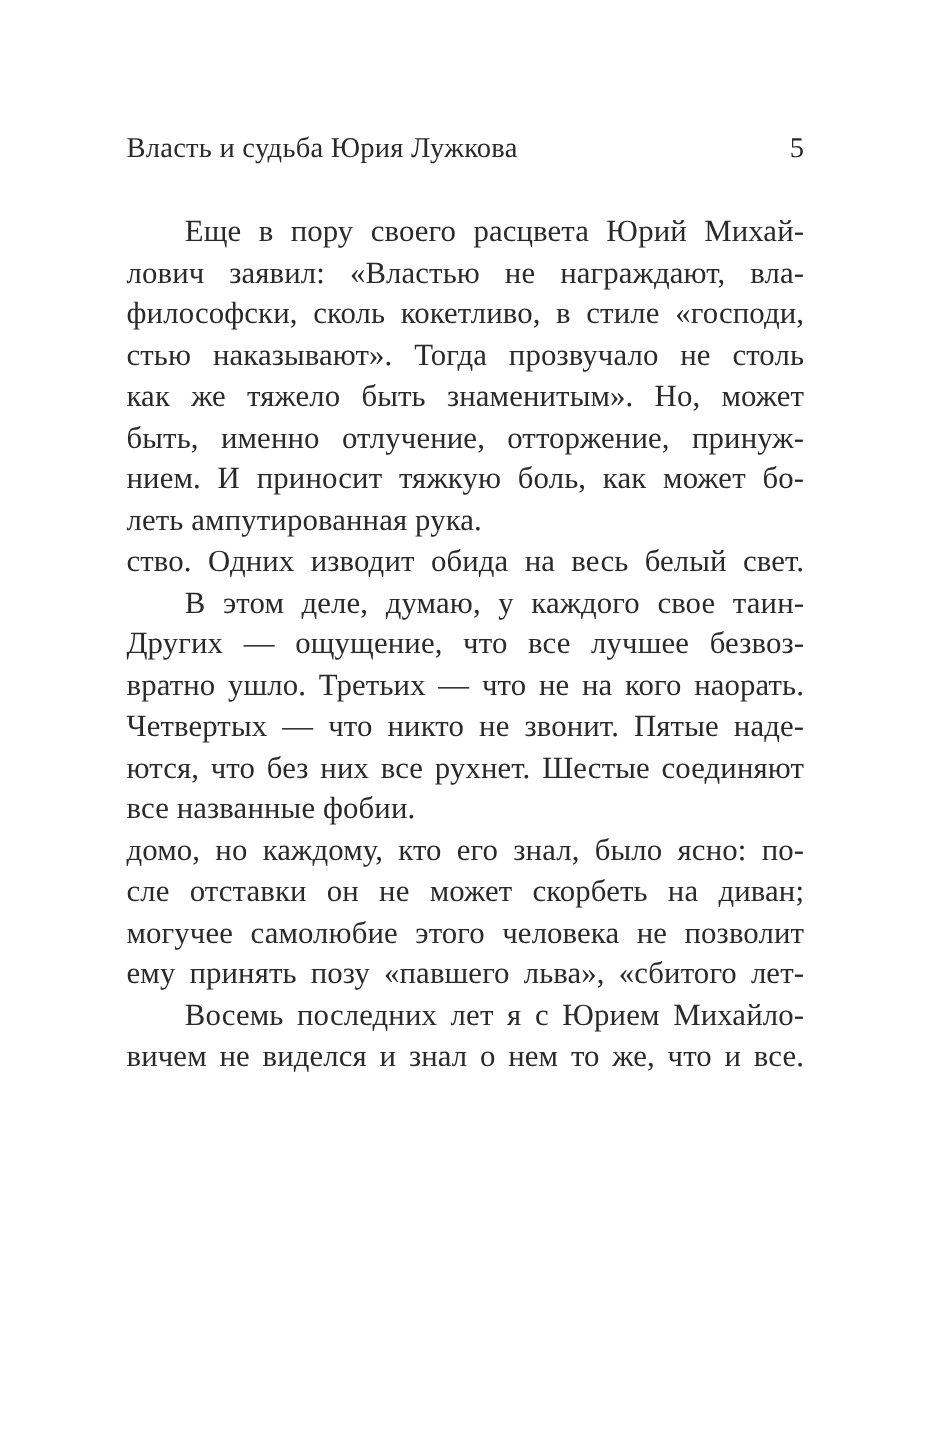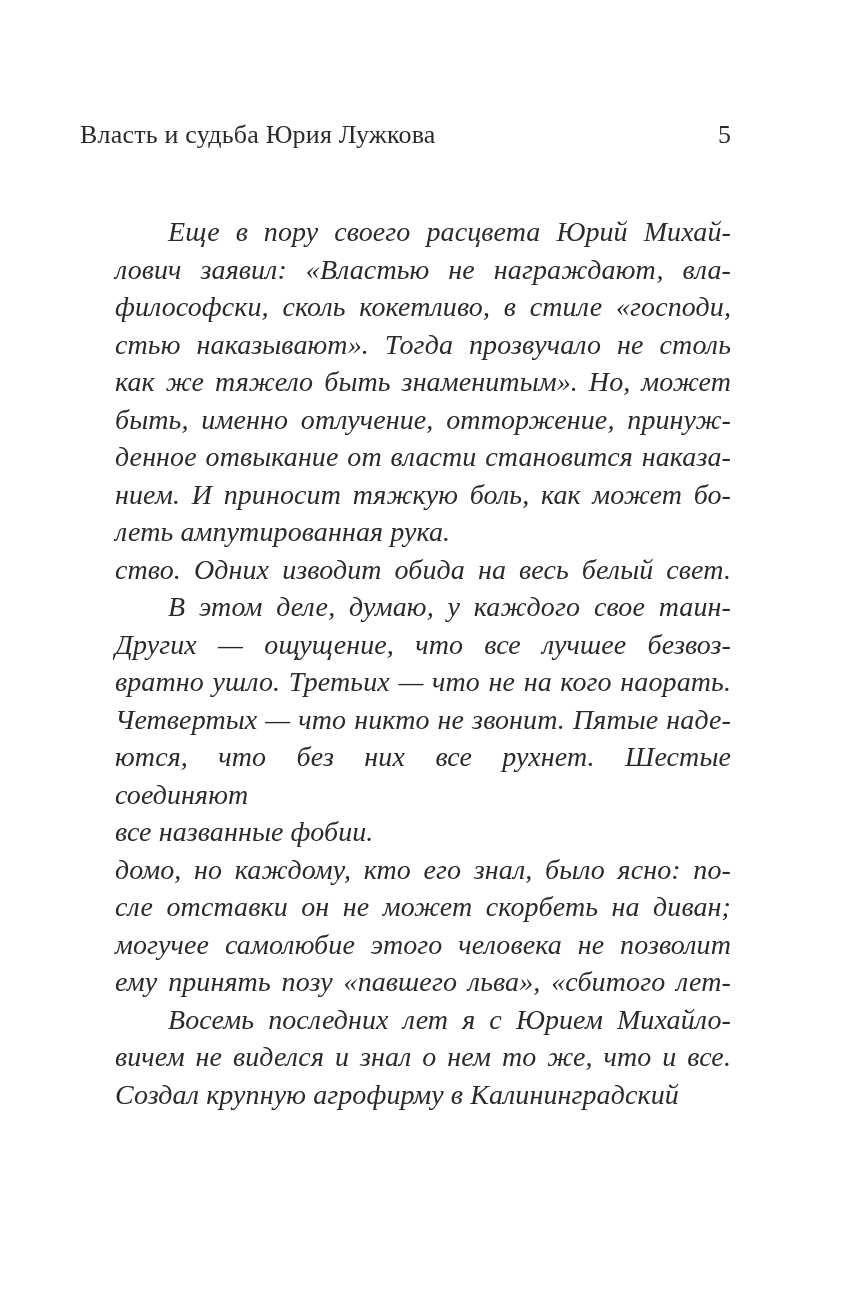--- a/index.html
+++ b/index.html
@@ -10,32 +10,31 @@
     background: #ffffff;
     box-sizing: border-box;
     font-family: "Liberation Serif", "DejaVu Serif", serif;
     color: #2a2a2a;
     overflow: hidden;
   }
   .running-header {
     display: flex;
     justify-content: space-between;
     align-items: baseline;
-    padding: 118px 113px 0 80px;
+    padding: 118px 113px 0 115px;
     font-size: 26px;
     line-height: 33px;
   }
   .running-title { letter-spacing: 0.2px; }
   .page-number { }
   .body-text {
-    margin: 62px 113px 0 115px;
+    margin: 41px 113px 0 115px;
     font-size: 28px;
     line-height: 37.5px;
     letter-spacing: 0.1px;
-    font-style: italic;
   }
   .line {
     text-align: justify;
     text-align-last: justify;
   }
   .line.first { text-indent: 53px; }
   .line.last { text-align-last: left; }
 </style>
 </head>
 <body>
@@ -45,31 +44,29 @@
     <span class="running-title">Власть и судьба Юрия Лужкова</span>
     <span class="page-number">5</span>
   </div>
   <div class="body-text">
       <div class="line first">Еще в пору своего расцвета Юрий Михай-</div>
       <div class="line">лович заявил: «Властью не награждают, вла-</div>
       <div class="line">философски, сколь кокетливо, в стиле «господи,</div>
       <div class="line">стью наказывают». Тогда прозвучало не столь</div>
       <div class="line">как же тяжело быть знаменитым». Но, может</div>
       <div class="line">быть, именно отлучение, отторжение, принуж-</div>
-      <div class="line">денное отвыкание от власти становится наказа-</div>
       <div class="line">нием. И приносит тяжкую боль, как может бо-</div>
       <div class="line last">леть ампутированная рука.</div>
       <div class="line">ство. Одних изводит обида на весь белый свет.</div>
       <div class="line first">В этом деле, думаю, у каждого свое таин-</div>
       <div class="line">Других — ощущение, что все лучшее безвоз-</div>
       <div class="line">вратно ушло. Третьих — что не на кого наорать.</div>
       <div class="line">Четвертых — что никто не звонит. Пятые наде-</div>
       <div class="line">ются, что без них все рухнет. Шестые соединяют</div>
       <div class="line last">все названные фобии.</div>
       <div class="line">домо, но каждому, кто его знал, было ясно: по-</div>
       <div class="line">сле отставки он не может скорбеть на диван;</div>
       <div class="line">могучее самолюбие этого человека не позволит</div>
       <div class="line">ему принять позу «павшего льва», «сбитого лет-</div>
       <div class="line first">Восемь последних лет я с Юрием Михайло-</div>
       <div class="line">вичем не виделся и знал о нем то же, что и все.</div>
-      <div class="line last">Создал крупную агрофирму в Калининградский</div>
     </div>
 </div>
 
 </body></html>

